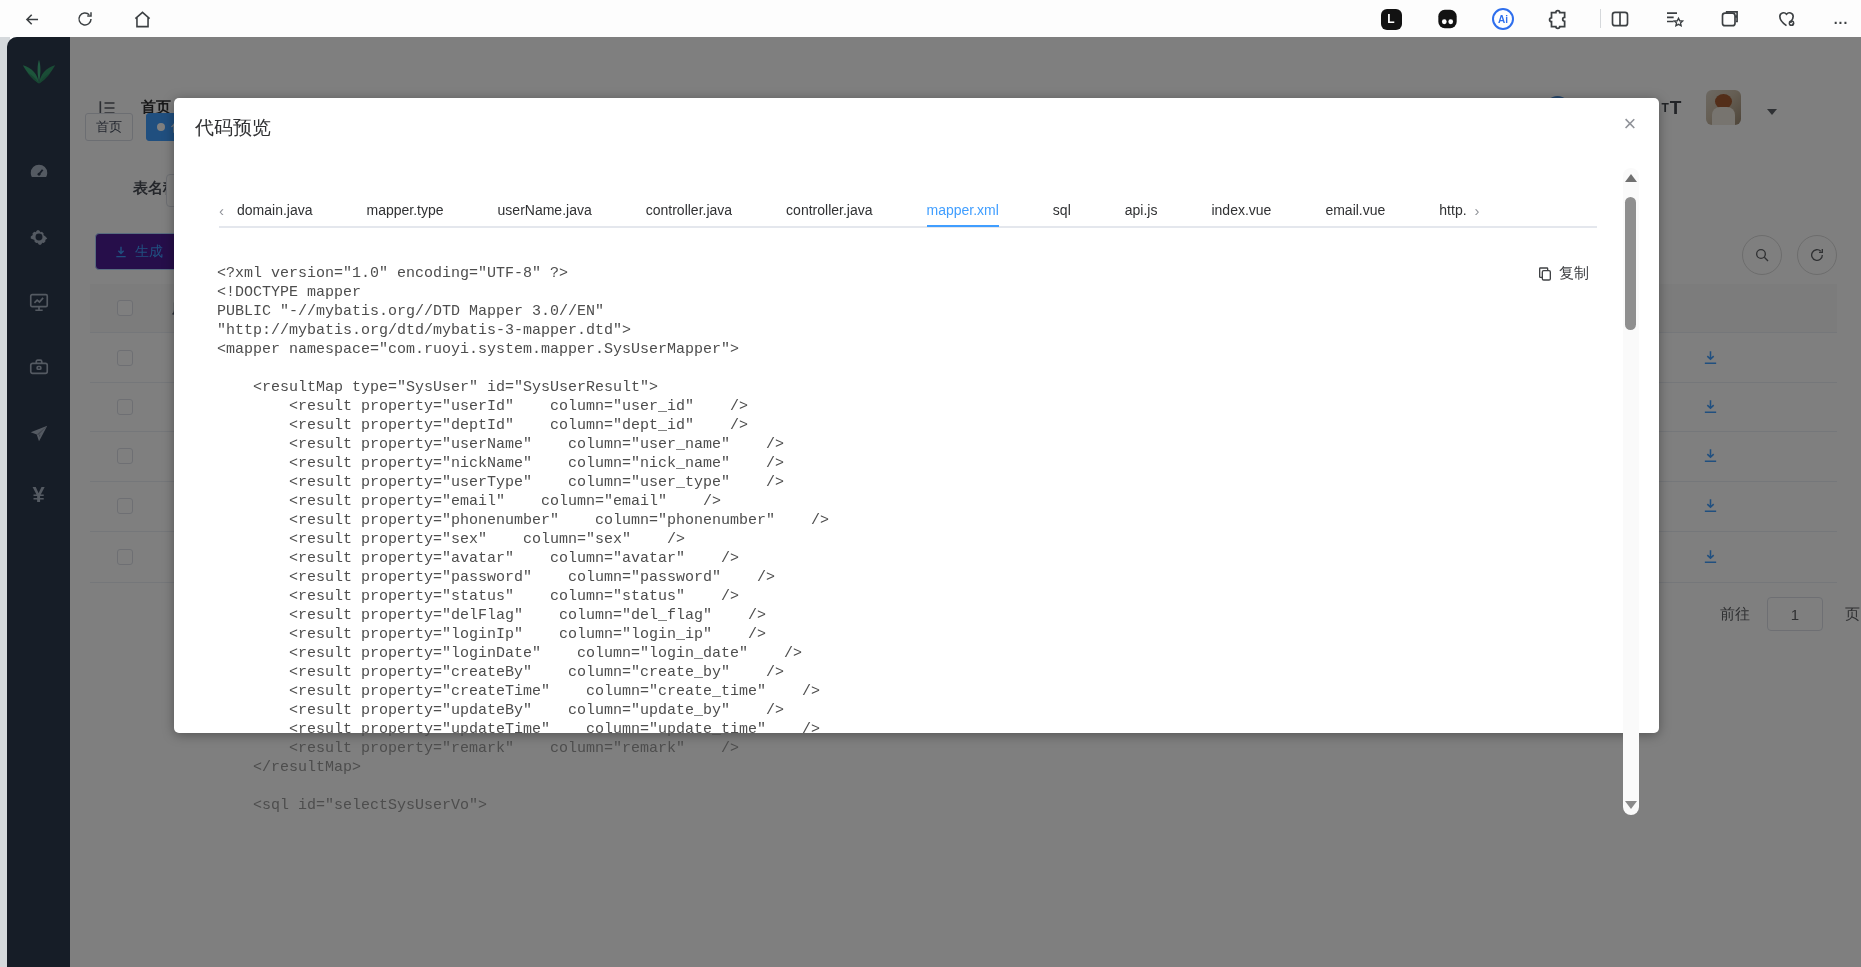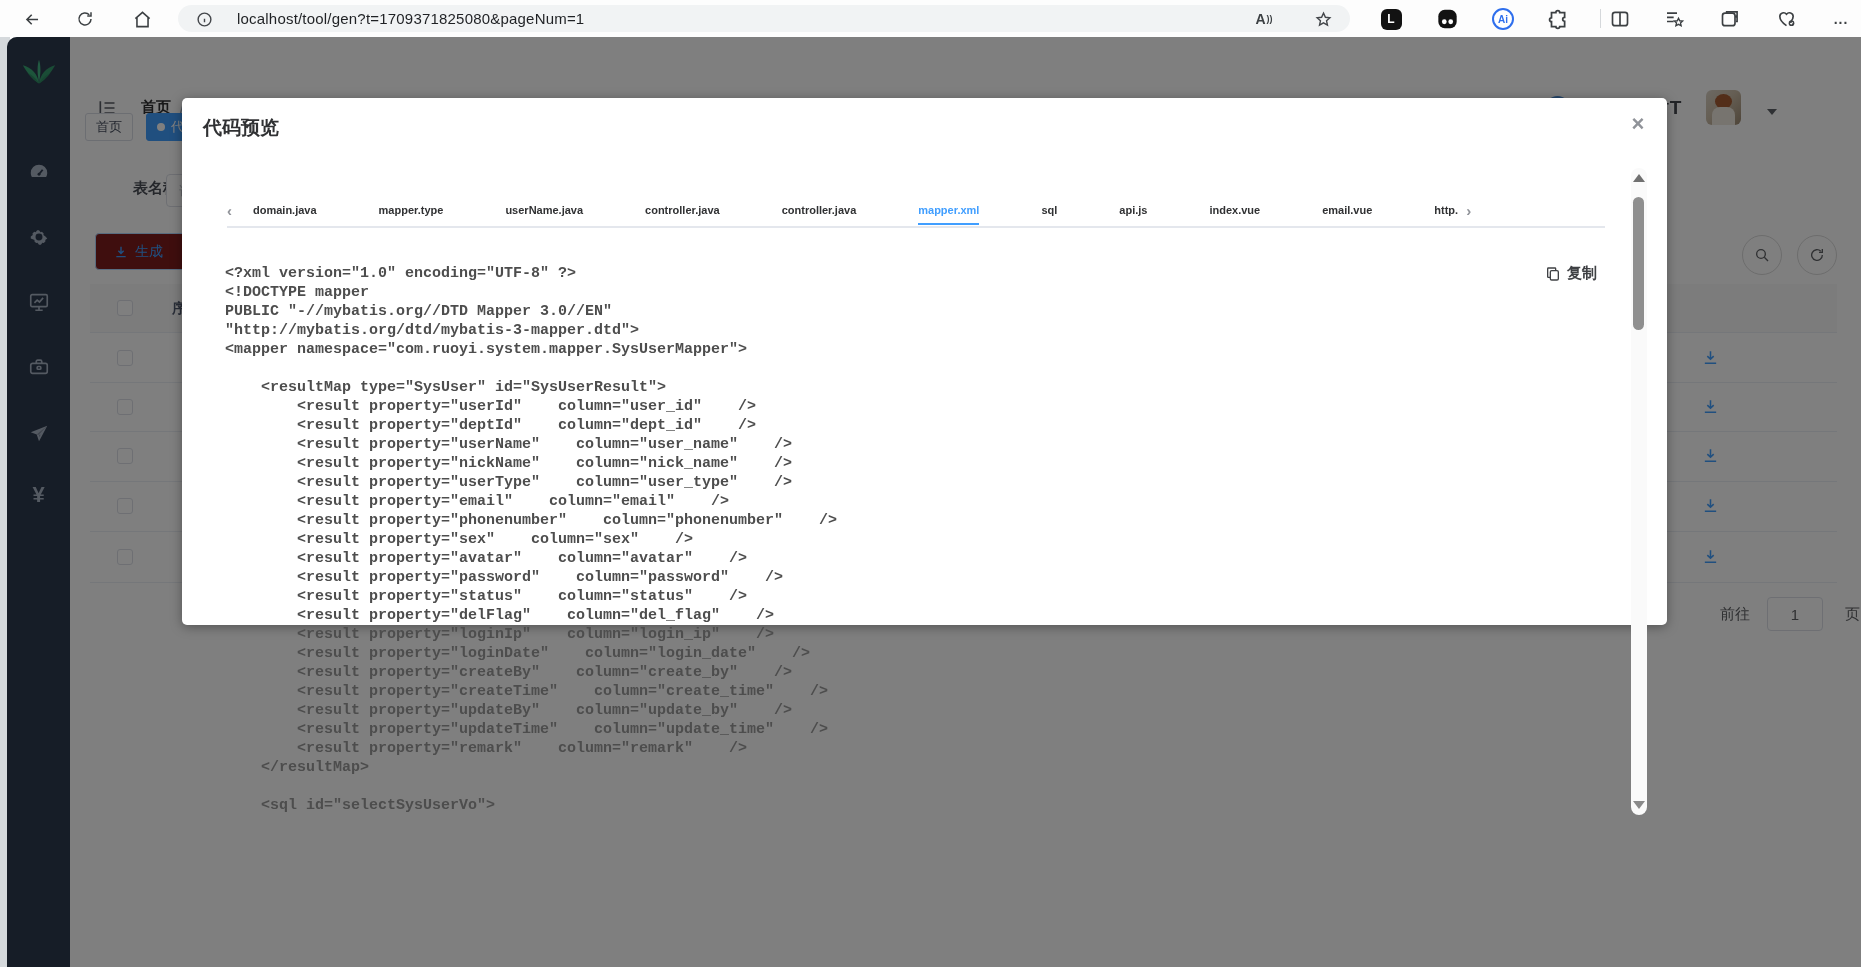--- a/index.html
+++ b/index.html
@@ -58,21 +58,21 @@
          border:1px solid #d8dce5; background:#fff; color:#495060; border-radius:3px; cursor:pointer; }
   .tag.active { background:#409eff; border-color:#409eff; color:#fff; }
   .tag .dot { width:8px; height:8px; border-radius:50%; background:#fff; margin-right:6px; }
 
   
   .form-label { position:absolute; left:83px; top:142px; font-size:15px; font-weight:bold; color:#4a4e57;margin-left:43px; }
   .tname-input { position:absolute; left:159px; top:137px; width:230px; height:33px; border:1px solid #dcdfe6; border-radius:4px;
                  background:#fff; padding:0 12px; font-size:14px; color:#606266; font-family:"Liberation Sans",sans-serif; }
   .tname-input::placeholder { color:#c0c4cc; }
 
-  .gen-btn { position:absolute; left:88px; top:196px; width:112px; height:37px; background:#7f1d1d; border:1px solid #b3d8ff;
+  .gen-btn { position:absolute; left:88px; top:196px; width:112px; height:37px; background:#4c1d95; border:1px solid #b3d8ff;
              border-radius:4px; color:#409eff; font-size:14px; display:flex; align-items:center; justify-content:flex-start;
              padding-left:18px; gap:7px; cursor:pointer; }
 
   
   .gtable { position:absolute; left:83px; top:247px; width:1747px; height:345px; }
   .gtable .thead { position:absolute; left:0; top:0; width:1747px; height:49px; background:#f8f8f9; border-bottom:1px solid #ebeef5;
                    display:flex; align-items:center; }
   .th-label { position:absolute; left:82px; top:16px; font-size:14px; font-weight:bold; color:#515a6e; }
   .gsep { position:absolute; left:0; width:1747px; height:1px; background:#ebeef5; }
   .cbx { position:absolute; left:27px; width:16px; height:16px; border:1px solid #dcdfe6; border-radius:3px; background:#fff; cursor:pointer; }
@@ -83,30 +83,30 @@
 
   
   .pg-text { position:absolute; top:568px; font-size:15px; color:#606266; }
   .pg-input { position:absolute; left:1760px; top:560px; width:56px; height:34px; border:1px solid #dcdfe6; border-radius:4px; background:#fff;
               display:flex; align-items:center; justify-content:center; font-size:15px; color:#606266; }
   .pg-stub { position:absolute; left:1671px; top:561px; width:19px; height:32px; background:#fff; border-radius:3px; }
 
   
   .overlay { position:absolute; left:7px; top:37px; width:1854px; height:930px; background:rgba(0,0,0,0.5);
              border-top-left-radius:10px; z-index:10; }
-  .modal { position:absolute; left:182px; top:98px; width:1485px; height:527px; background:#fff; border-radius:5px;
-           box-shadow:0 2px 12px rgba(0,0,0,.35); z-index:20;font-weight:bold; }
+  .modal { position:absolute; left:174px; top:98px; width:1485px; height:635px; background:#fff; border-radius:5px;
+           box-shadow:0 2px 12px rgba(0,0,0,.35); z-index:20; }
   .m-title { position:absolute; left:21px; top:17px; font-size:19px; color:#303133; }
   .m-close { position:absolute; left:1443px; top:13px; width:26px; height:26px; color:#909399; font-size:22px; line-height:26px;
              text-align:center; cursor:pointer; }
 
   .m-tabs { position:absolute; left:45px; top:96px; width:1378px; height:34px; border-bottom:2px solid #e4e7ed;
             display:flex; align-items:center; }
   .tab-arrow { color:#909399; font-size:15px; width:14px; cursor:pointer; flex:none; }
-  .mtab { position:relative; flex:none; margin-left:12px; margin-right:50px; font-size:11px; color:#303133; cursor:pointer; white-space:nowrap; }
+  .mtab { position:relative; flex:none; margin-left:4px; margin-right:50px; font-size:14px; color:#303133; cursor:pointer; white-space:nowrap; }
   .mtab:first-of-type { margin-left:10px; }
   .mtab.active { color:#409eff; }
   .mtab.active:after { content:''; position:absolute; left:0; right:0; bottom:-9px; height:2px; background:#409eff; }
   .tab-arrow.next { margin-left:-42px; }
 
   .m-copy { position:absolute; left:1363px; top:166px; display:flex; align-items:center; gap:6px; font-size:15px; color:#3f4144; cursor:pointer; }
   .m-code { position:absolute; left:43px; top:166px; width:1300px; font-family:"Liberation Mono","DejaVu Sans Mono",monospace;
             font-size:15px; line-height:19px; color:#4d4d4d; white-space:pre; }
 
   .m-scroll { position:absolute; left:1449px; top:70px; width:16px; height:647px; background:#fafafa; border-radius:8px; }
@@ -131,38 +131,20 @@
           <path d="M20 12a8 8 0 1 1-2.3-5.6"></path>
           <path d="M20 3v5h-5" fill="none"></path>
         </svg>
     </div>
     <div class="bnav" style="left:129px;">
       <svg class="ic" width="19" height="19" viewBox="0 0 24 24" fill="none" stroke="#3c4043" stroke-width="2">
           <path d="M3 11l9-8 9 8M5 9.5V21h14V9.5"></path>
         </svg>
     </div>
 
-    <div class="url-pill">
-      <div class="pill-ico" style="left:16px;">
-        <svg class="ic" width="17" height="17" viewBox="0 0 24 24" fill="none" stroke="#44474b" stroke-width="2">
-            <circle cx="12" cy="12" r="9"></circle>
-            <path d="M12 8h.01M12 11v5"></path>
-          </svg>
-      </div>
-      <span class="url-text">localhost/tool/gen?t=1709371825080&amp;pageNum=1</span>
-      <div class="pill-ico" style="left:1076px; font-size:14px; font-weight:bold; color:#3c4043;">
-        <span>A</span>
-          <span style="font-size:9px; margin-left:1px;">))</span>
-      </div>
-      <div class="pill-ico" style="left:1135px;">
-        <svg class="ic" width="17" height="17" viewBox="0 0 24 24" fill="none" stroke="#44474b" stroke-width="2">
-            <path d="M12 3l2.7 5.8 6.3.7-4.7 4.3 1.3 6.2-5.6-3.2-5.6 3.2 1.3-6.2L3 9.5l6.3-.7z"></path>
-          </svg>
-      </div>
-    </div>
 
     <div class="ext" style="left:1378px;">
       <div class="ext-dark">L</div>
     </div>
     <div class="ext" style="left:1434px;">
       <svg class="ic" width="23" height="22" viewBox="0 0 24 24">
           <rect x="2" y="2" width="20" height="20" rx="7" fill="#121212"></rect>
           <circle cx="8.5" cy="15" r="2.6" fill="#fff"></circle>
           <circle cx="15.5" cy="15" r="2.6" fill="#fff"></circle>
         </svg>

